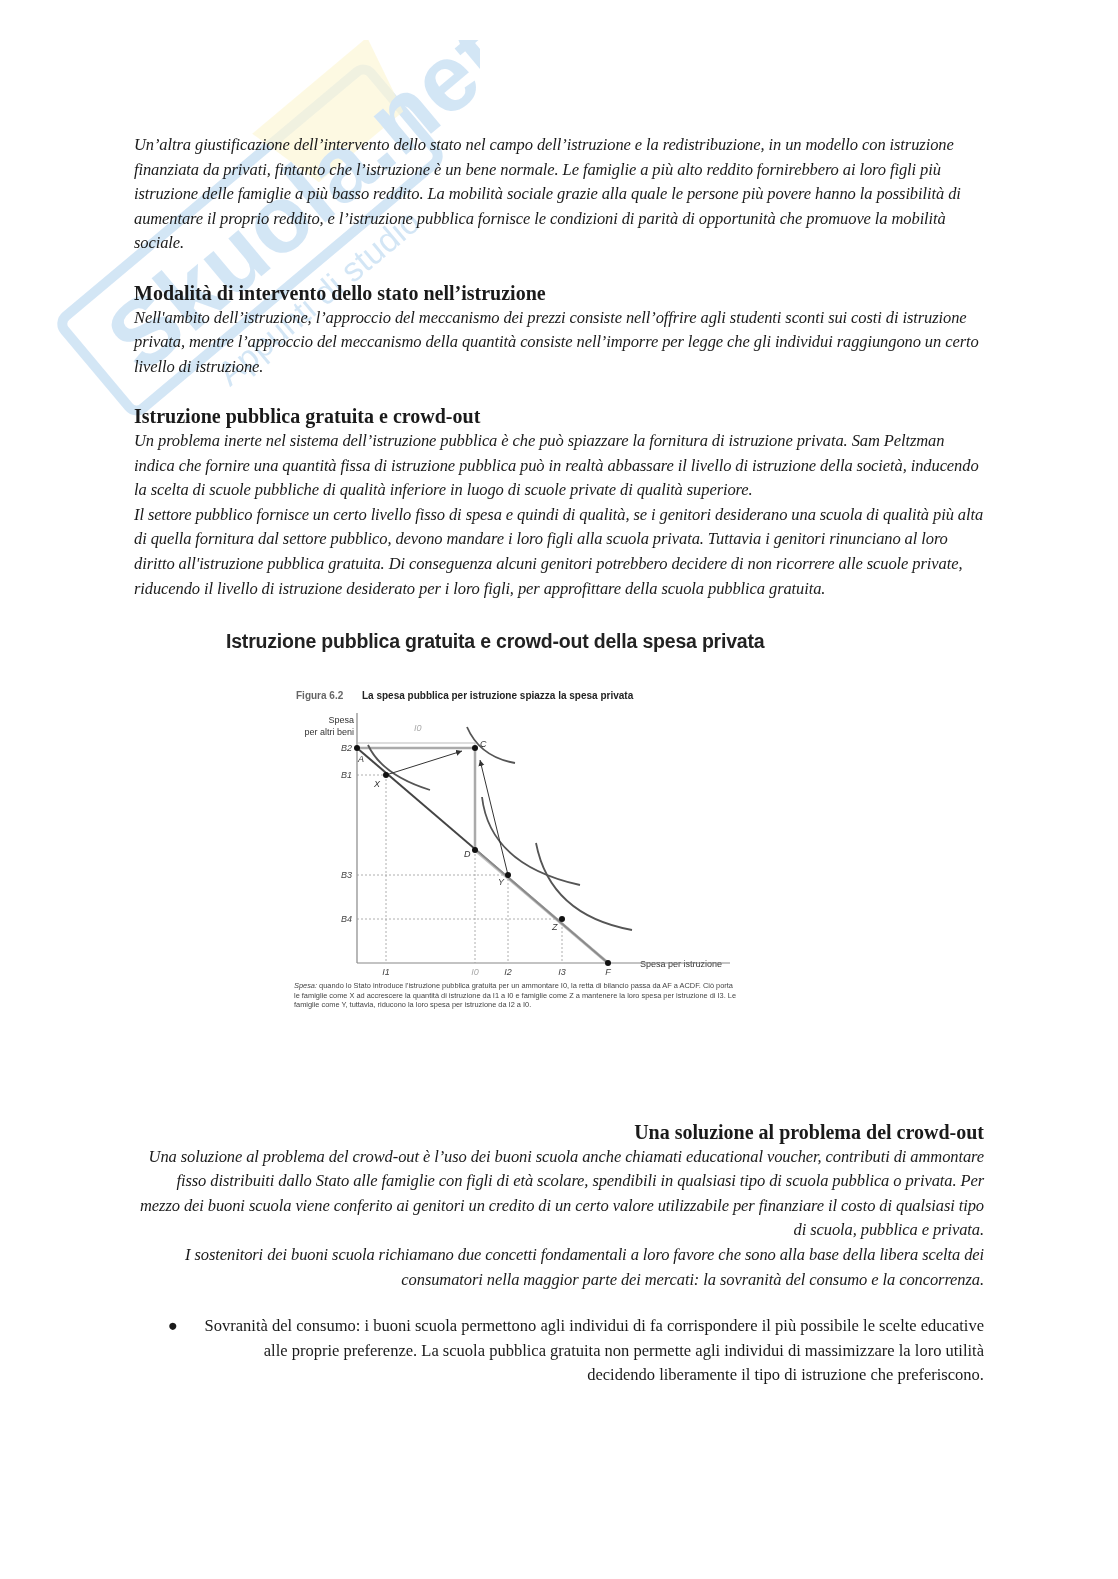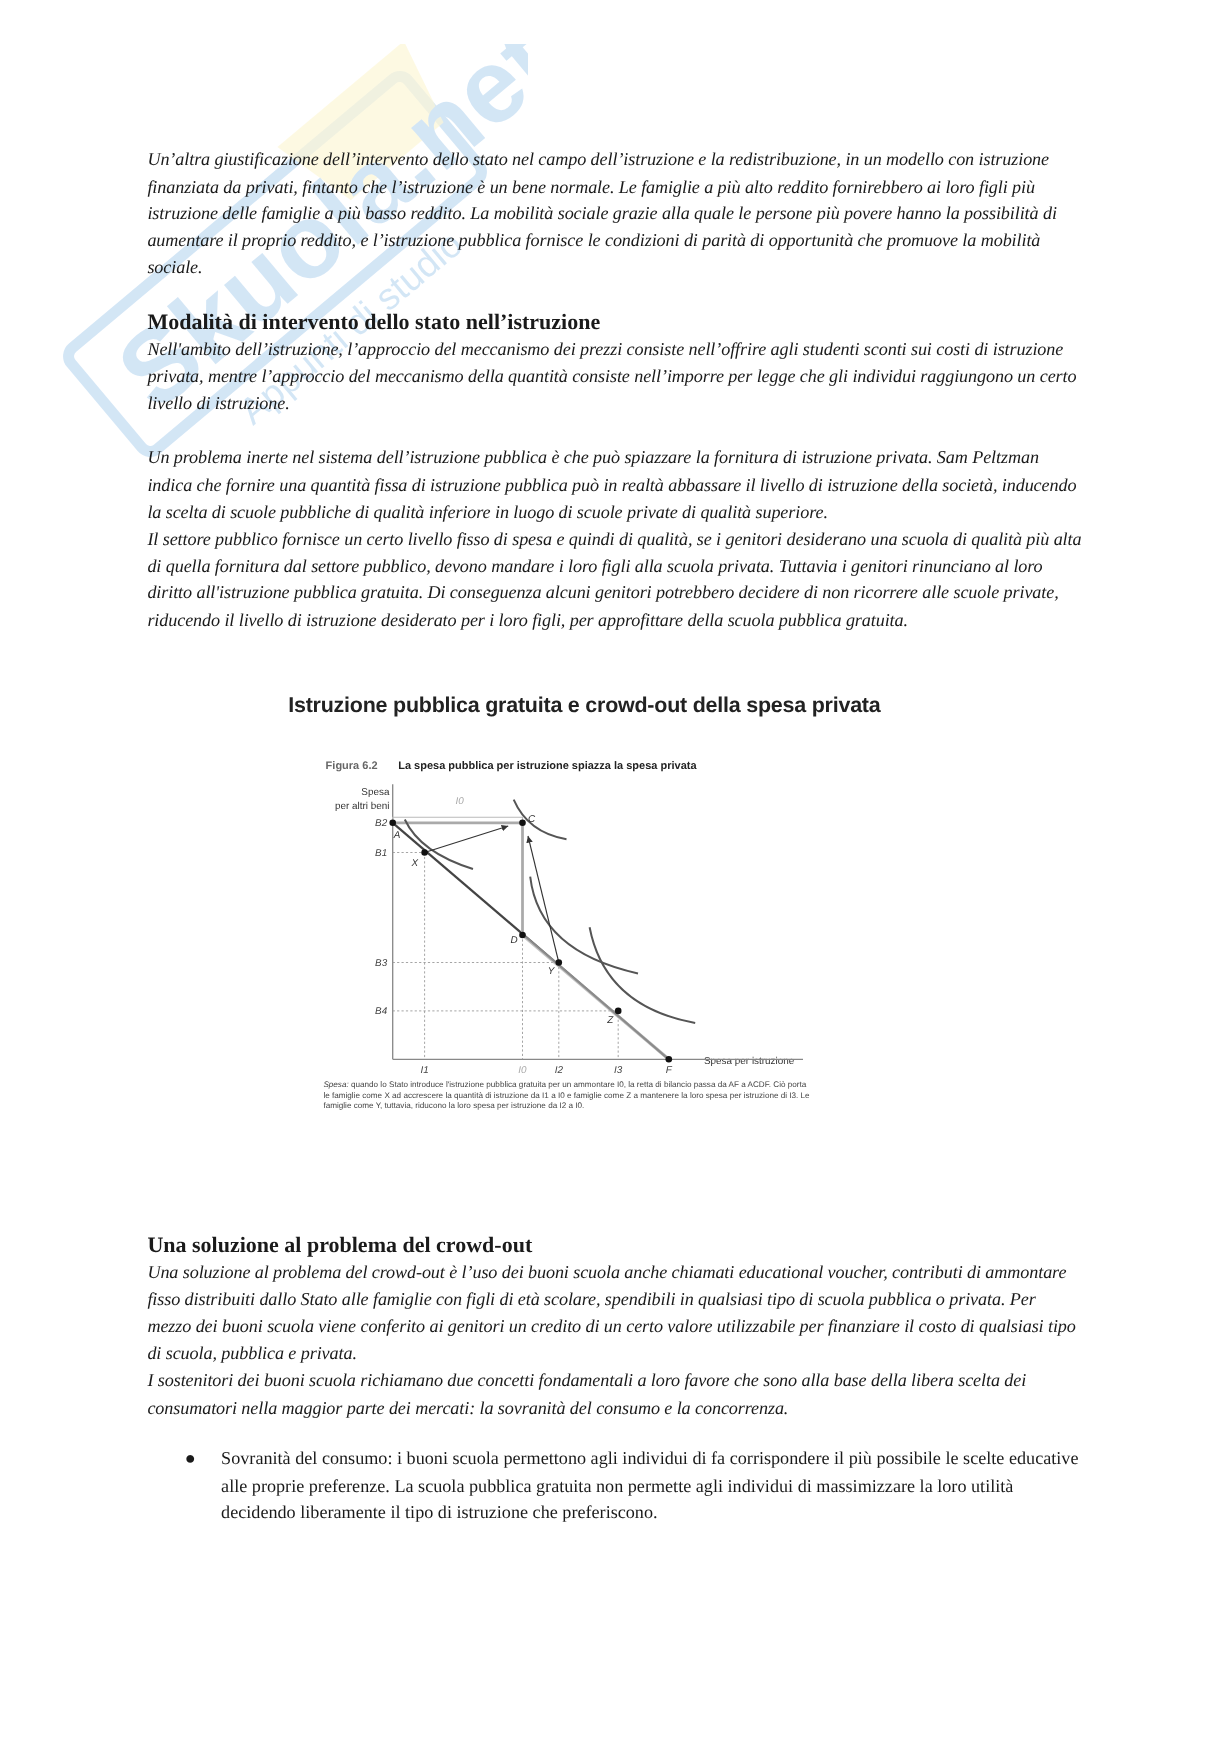--- a/index.html
+++ b/index.html
@@ -2,23 +2,23 @@
 <html><head>
   <meta charset="utf-8">
   <style>
     html, body { margin: 0; padding: 0; background: #ffffff; }
     body { width: 1118px; height: 1579px; position: relative; overflow: hidden; font-family: "Liberation Serif", "DejaVu Serif", serif; color: #1a1a1a; }
     .watermark { position: absolute; left: 20px; top: 40px; width: 460px; height: 400px; pointer-events: none; }
     .page { position: absolute; left: 134px; top: 133px; width: 850px; }
     p { margin: 0; font-size: 16.5px; line-height: 24.6px; letter-spacing: -0.1px; font-style: italic; }
     h3 { margin: 0; font-size: 20px; line-height: 24.6px; font-weight: bold; }
     .gap { height: 25px; }
-    .fig-title { position: absolute; left: 226px; top: 630px; font-family: "Liberation Sans", sans-serif; font-weight: bold; font-size: 19.5px; color: #222; letter-spacing: -0.2px; margin-left: 36px; }
+    .fig-title { position: absolute; left: 226px; top: 630px; font-family: "Liberation Sans", sans-serif; font-weight: bold; font-size: 19.5px; color: #222; letter-spacing: -0.2px; }
     .figure { position: absolute; left: 290px; top: 685px; width: 450px; height: 340px; }
-    .sec3 { position: absolute; left: 134px; top: 1120px; width: 850px; }
+    .sec3 { position: absolute; left: 134px; top: 1120px; width: 850px; text-align: right; }
     ul { margin: 22px 0 0 0; padding-left: 67px; list-style: none; }
     li { position: relative; font-size: 16.5px; line-height: 24.6px; }
     li .bullet { position: absolute; left: -33px; top: 0; }
   </style>
 </head>
 <body>
 
 <svg class="watermark" viewBox="0 0 460 400">
   <g transform="rotate(-40 230 200)" opacity="0.22">
     <rect x="30" y="140" width="400" height="120" rx="10" fill="none" stroke="#3d8fd6" stroke-width="10"></rect>
@@ -27,20 +27,21 @@
     <text x="120" y="300" font-family="Liberation Sans, sans-serif" font-size="34" fill="#3d8fd6">Appunti di studio</text>
   </g>
 </svg>
 
 <div class="page">
   <p>Un’altra giustificazione dell’intervento dello stato nel campo dell’istruzione e la redistribuzione, in un modello con istruzione finanziata da privati, fintanto che l’istruzione è un bene normale. Le famiglie a più alto reddito fornirebbero ai loro figli più istruzione delle famiglie a più basso reddito. La mobilità sociale grazie alla quale le persone più povere hanno la possibilità di aumentare il proprio reddito, e l’istruzione pubblica fornisce le condizioni di parità di opportunità che promuove la mobilità sociale.</p>
   <div class="gap"></div>
   <h3>Modalità di intervento dello stato nell’istruzione</h3>
   <p>Nell'ambito dell’istruzione, l’approccio del meccanismo dei prezzi consiste nell’offrire agli studenti sconti sui costi di istruzione privata, mentre l’approccio del meccanismo della quantità consiste nell’imporre per legge che gli individui raggiungono un certo livello di istruzione.</p>
   <div class="gap"></div>
+  <h3>Istruzione pubblica gratuita e crowd-out</h3>
   <p>Un problema inerte nel sistema dell’istruzione pubblica è che può spiazzare la fornitura di istruzione privata. Sam Peltzman indica che fornire una quantità fissa di istruzione pubblica può in realtà abbassare il livello di istruzione della società, inducendo la scelta di scuole pubbliche di qualità inferiore in luogo di scuole private di qualità superiore.</p>
   <p>Il settore pubblico fornisce un certo livello fisso di spesa e quindi di qualità, se i genitori desiderano una scuola di qualità più alta di quella fornitura dal settore pubblico, devono mandare i loro figli alla scuola privata. Tuttavia i genitori rinunciano al loro diritto all'istruzione pubblica gratuita. Di conseguenza alcuni genitori potrebbero decidere di non ricorrere alle scuole private, riducendo il livello di istruzione desiderato per i loro figli, per approfittare della scuola pubblica gratuita.</p>
 </div>
 
 <div class="fig-title">Istruzione pubblica gratuita e crowd-out della spesa privata</div>
 
 <svg class="figure" viewBox="0 0 450 340" font-family="Liberation Sans, sans-serif">
 
   <text x="6" y="14" font-size="10" fill="#666" font-weight="bold">Figura 6.2</text>
   <text x="72" y="14" font-size="10" fill="#222" font-weight="bold">La spesa pubblica per istruzione spiazza la spesa privata</text>

